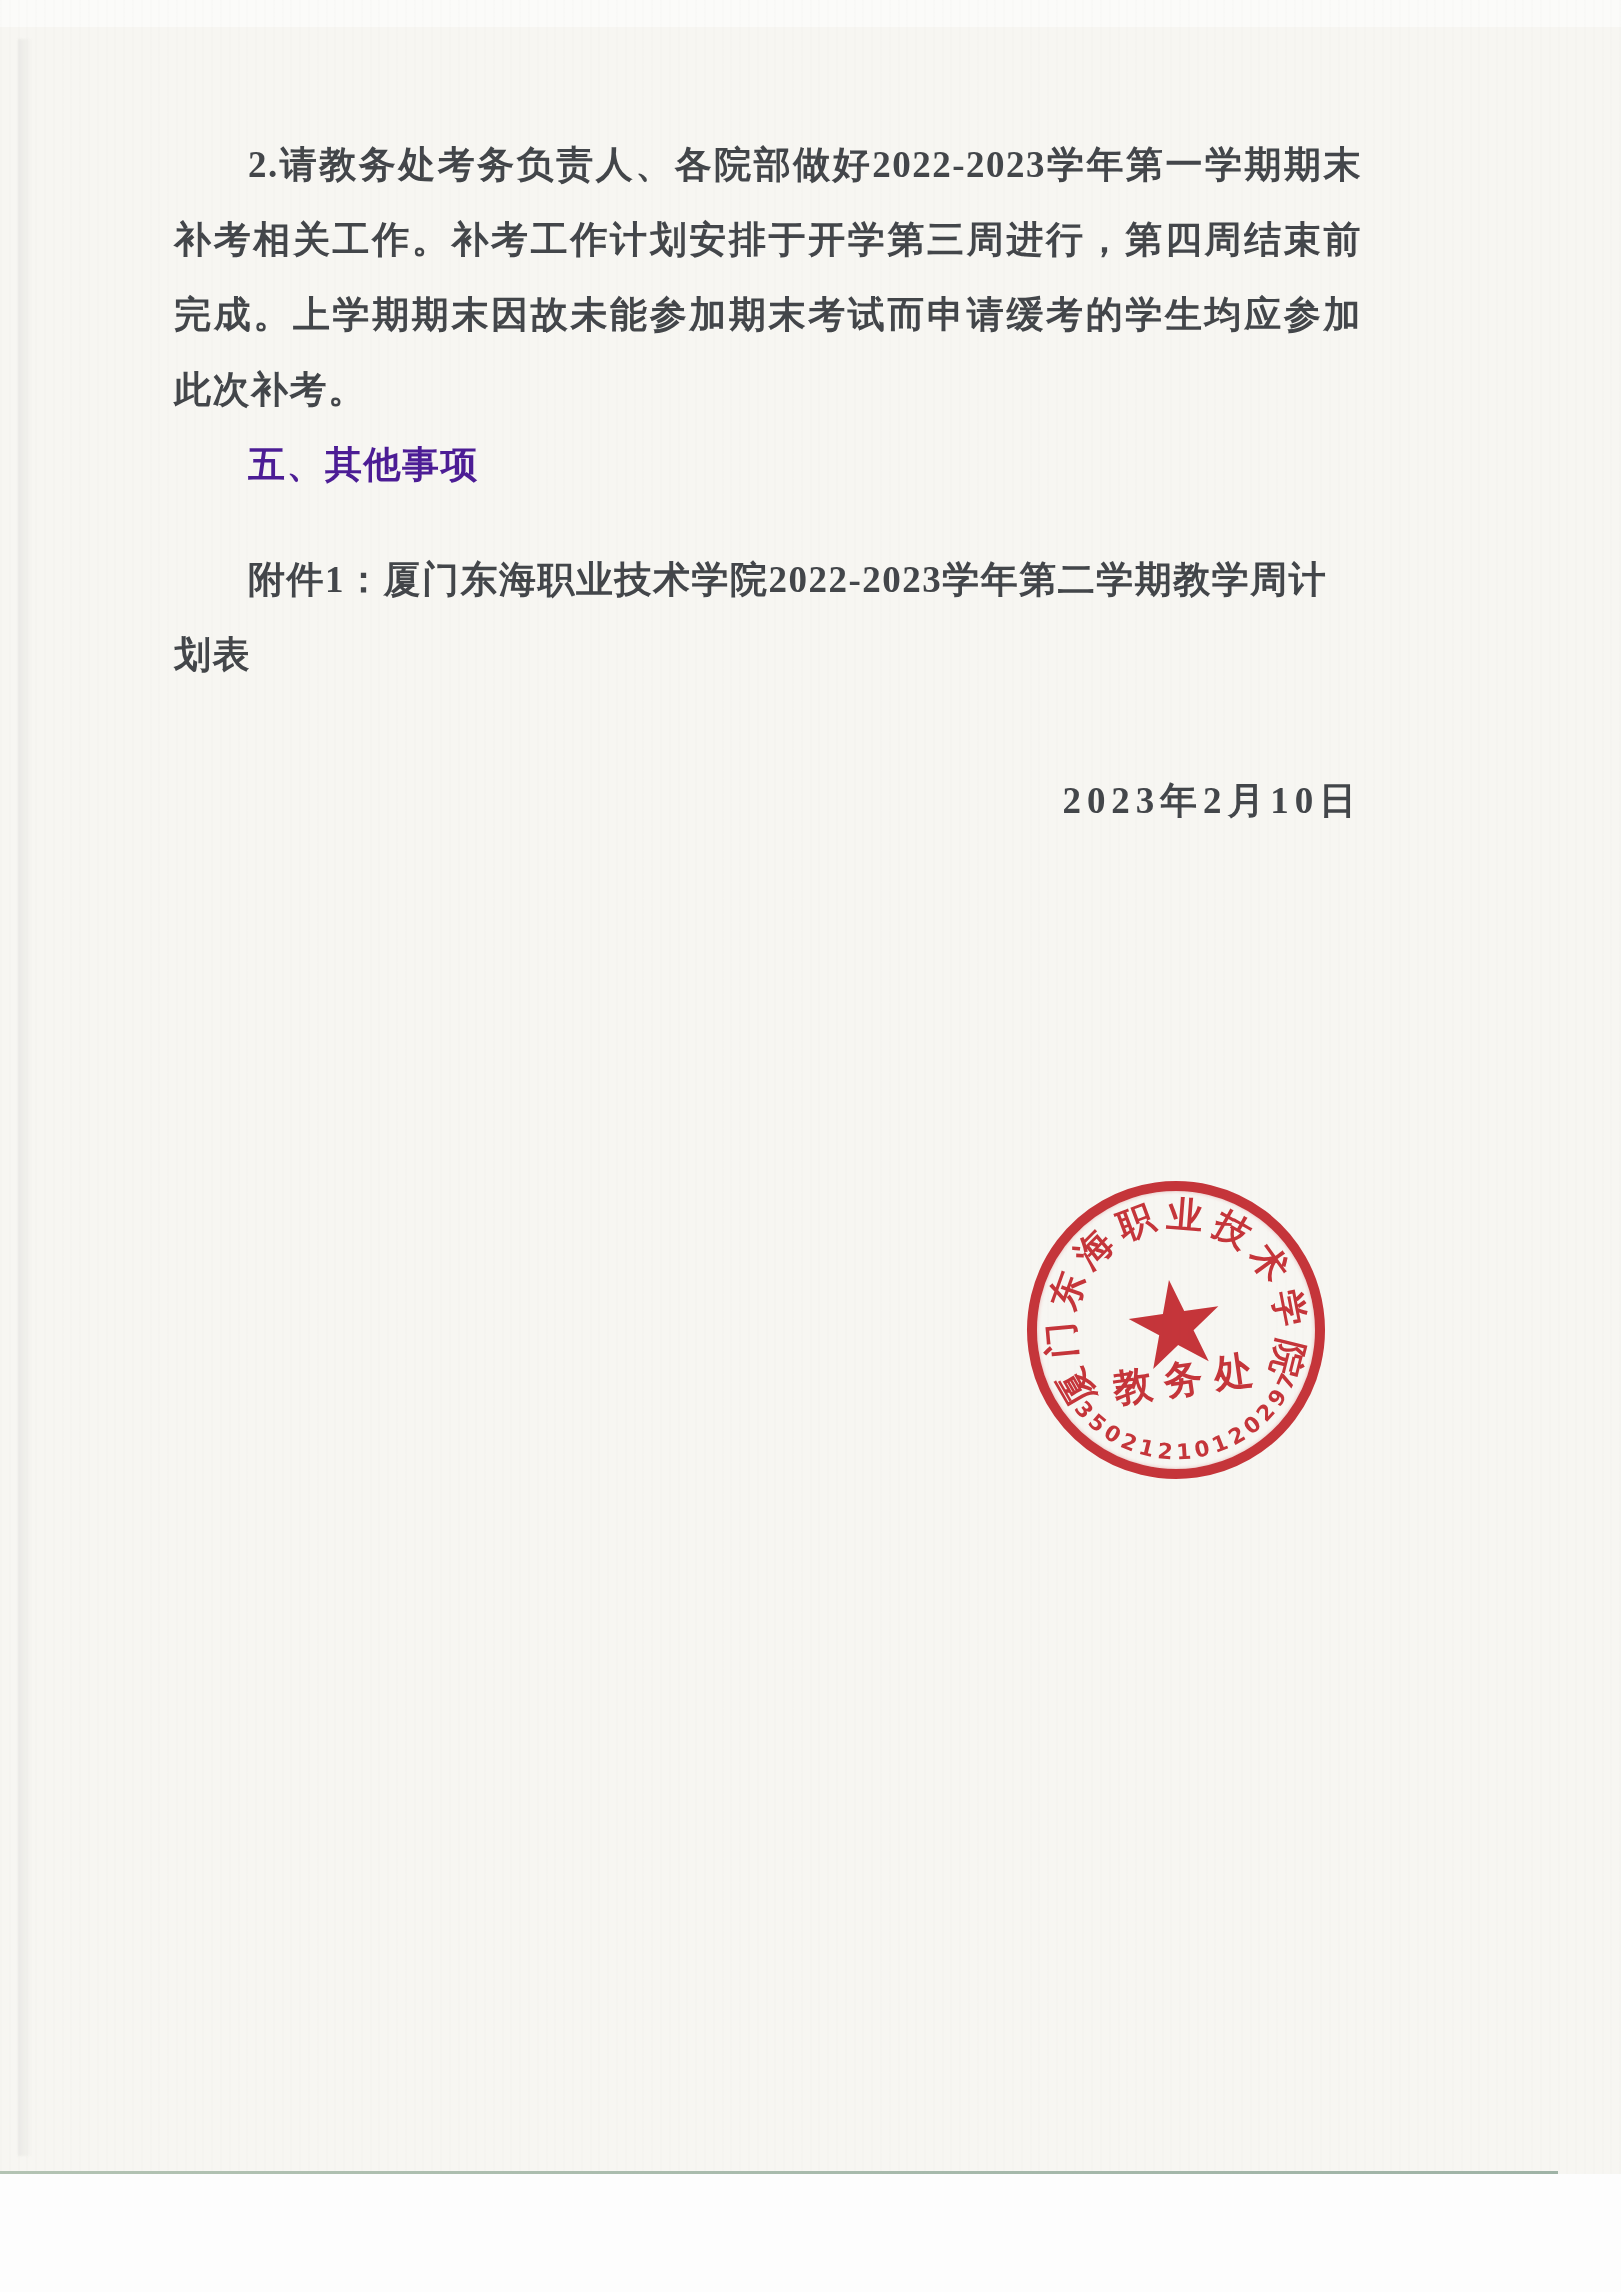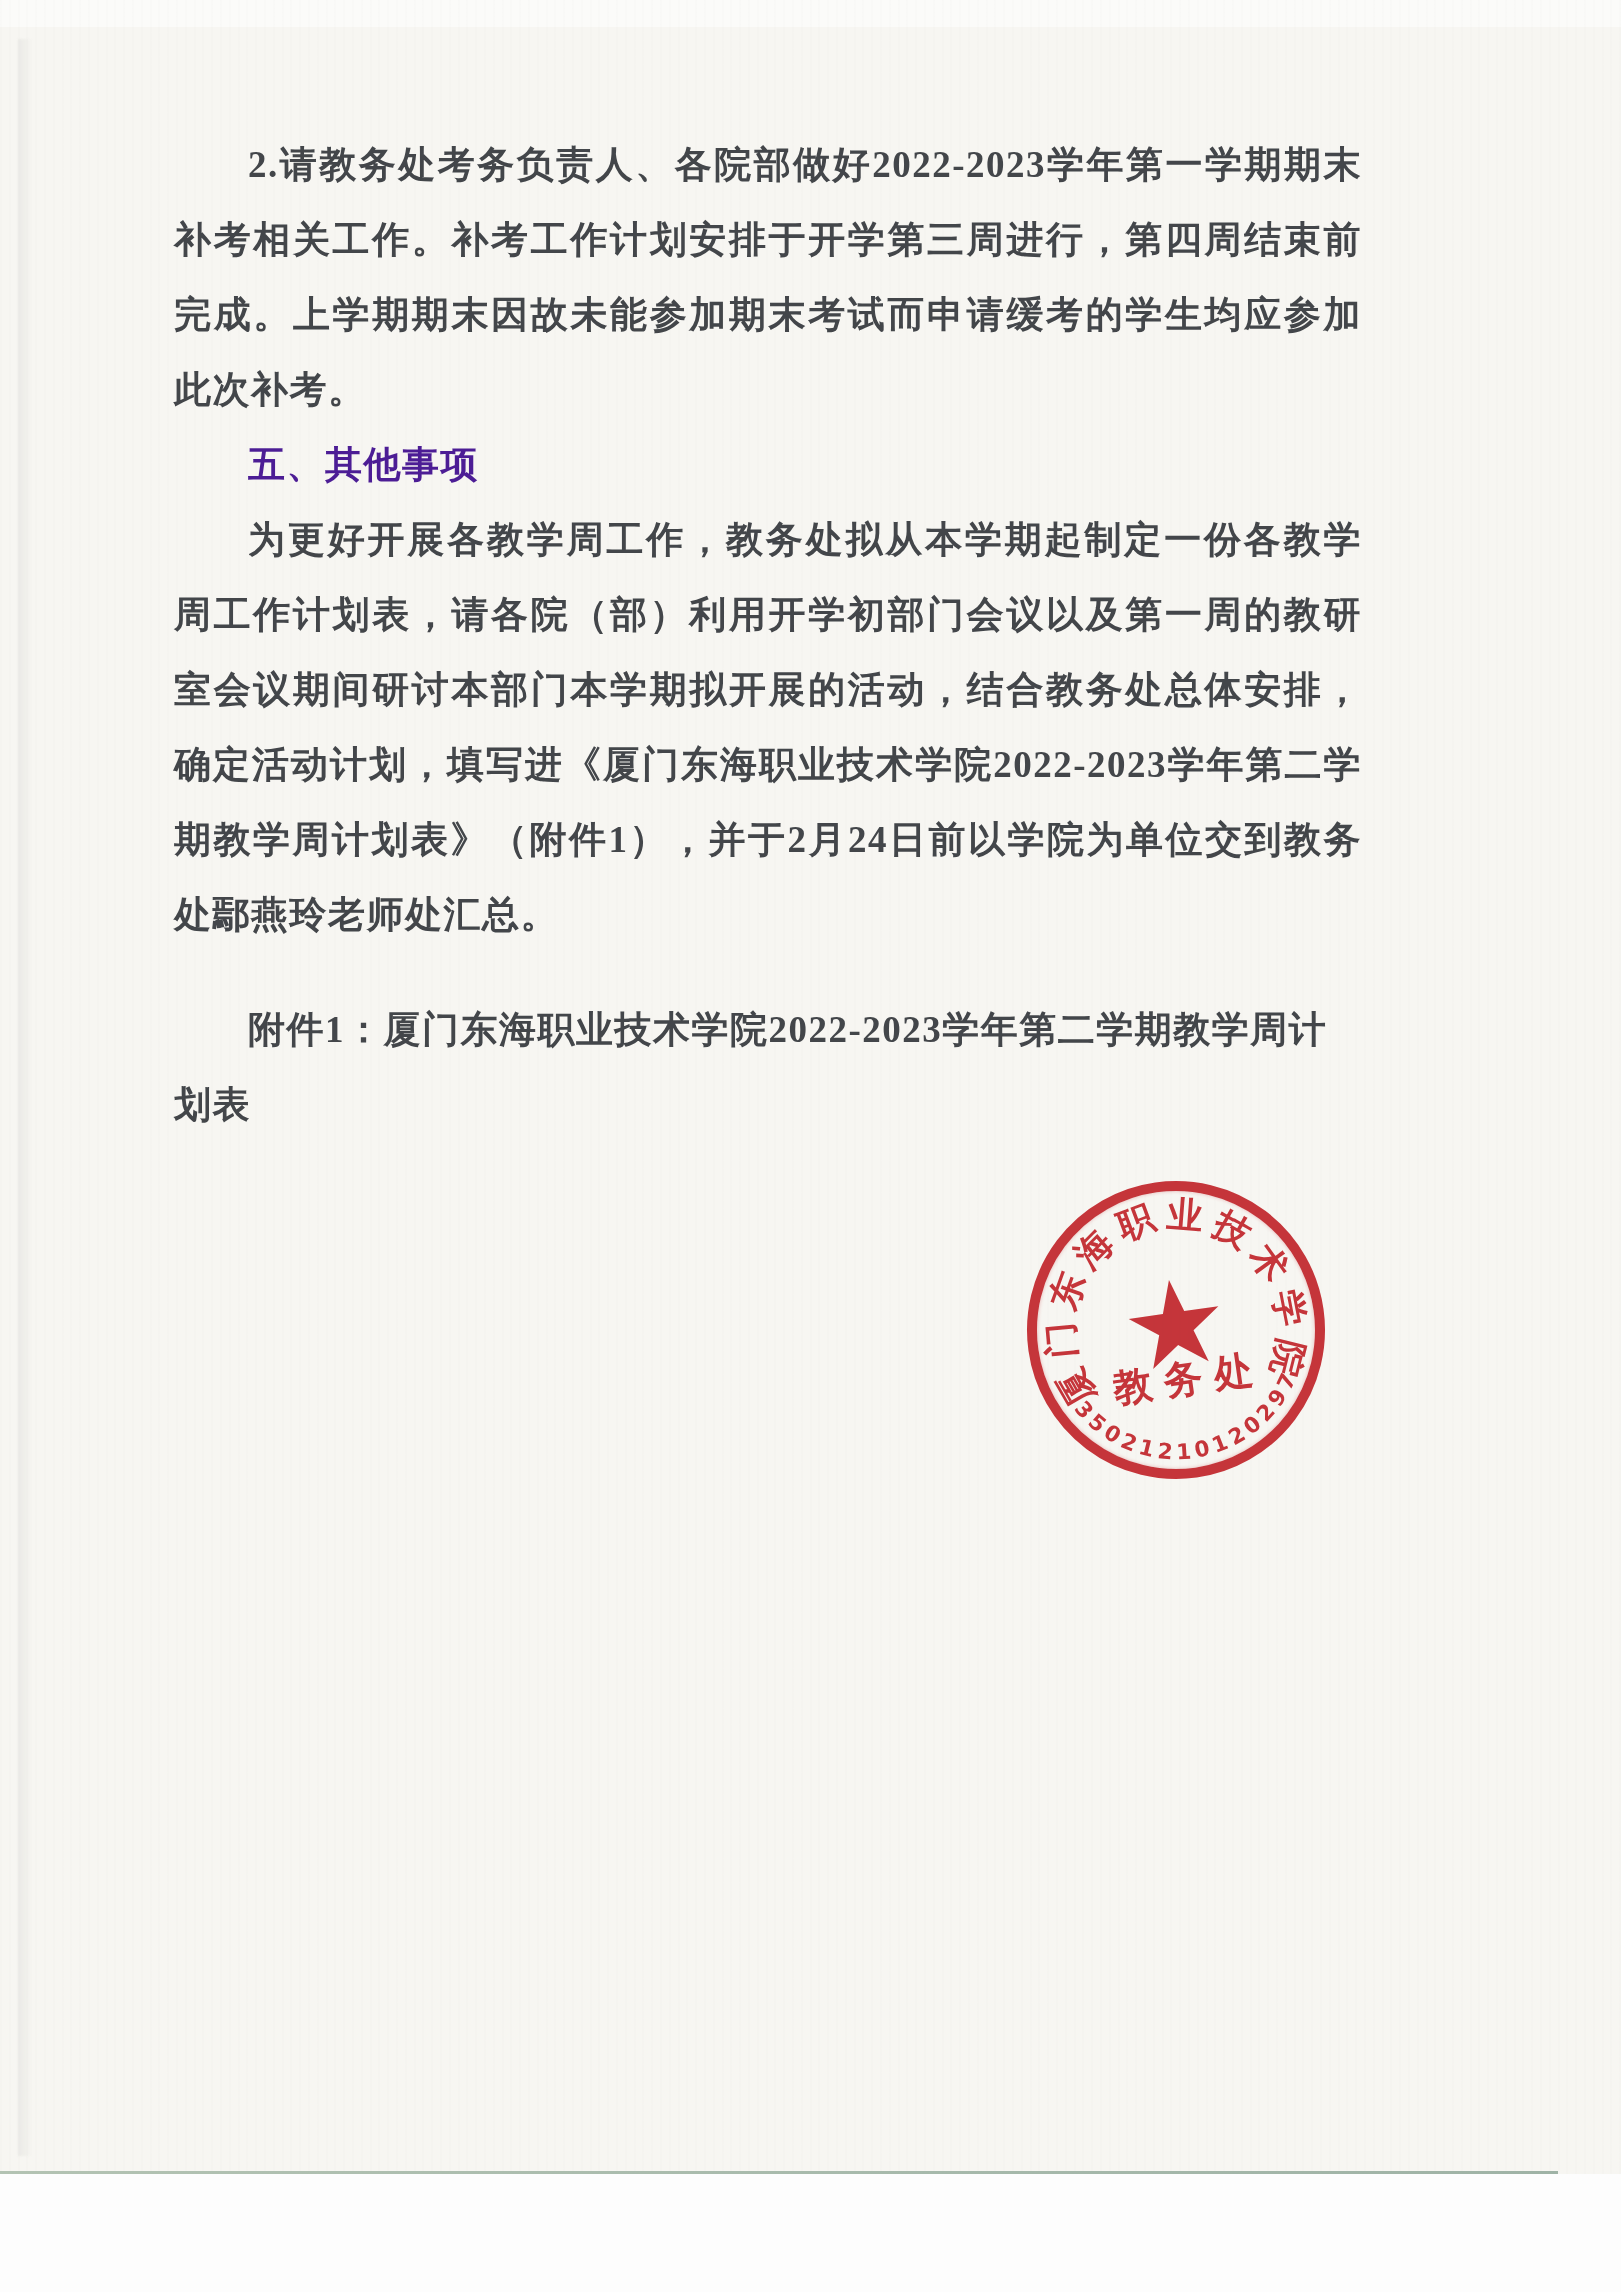--- a/index.html
+++ b/index.html
@@ -74,23 +74,23 @@
 </style>
 </head>
 <body>
 
 <div class="paper-texture"></div>
 <div class="scan-streak"></div>
 
 <div class="doc">
   <p>2.请教务处考务负责人、各院部做好2022-2023学年第一学期期末补考相关工作。补考工作计划安排于开学第三周进行，第四周结束前完成。上学期期末因故未能参加期末考试而申请缓考的学生均应参加此次补考。</p>
   <p class="heading">五、其他事项</p>
-  <p>为更好开展各教学周工作，教务处拟从本学期起制定一份各教学周工作计划表，请各院（部）利用开学初部门会议以及第一周的教研室会议期间研讨本部门本学期拟开展的活动，结合教务处总体安排，确定活动计划，填写进《厦门东海职业技术学院2022-2023学年第二学期教学周计划表》（附件1），并于2月24日前以学院为单位交到教务处鄢燕玲老师处汇总。</p>
   <p class="attachment">附件1：厦门东海职业技术学院2022-2023学年第二学期教学周计划表</p>
   <div class="sig-block">
+    <p class="date-line">2023年2月10日</p>
   </div>
 </div>
 
 <div class="seal">
   <div class="seal-ring"></div>
   <div class="seal-arc">
       <span class="arc-ch" style="transform: translate(-50%, -50%) rotate(-112deg) translateY(-115px);">厦</span>
       <span class="arc-ch" style="transform: translate(-50%, -50%) rotate(-87.1111deg) translateY(-115px);">门</span>
       <span class="arc-ch" style="transform: translate(-50%, -50%) rotate(-62.2222deg) translateY(-115px);">东</span>
       <span class="arc-ch" style="transform: translate(-50%, -50%) rotate(-37.3333deg) translateY(-115px);">海</span>

